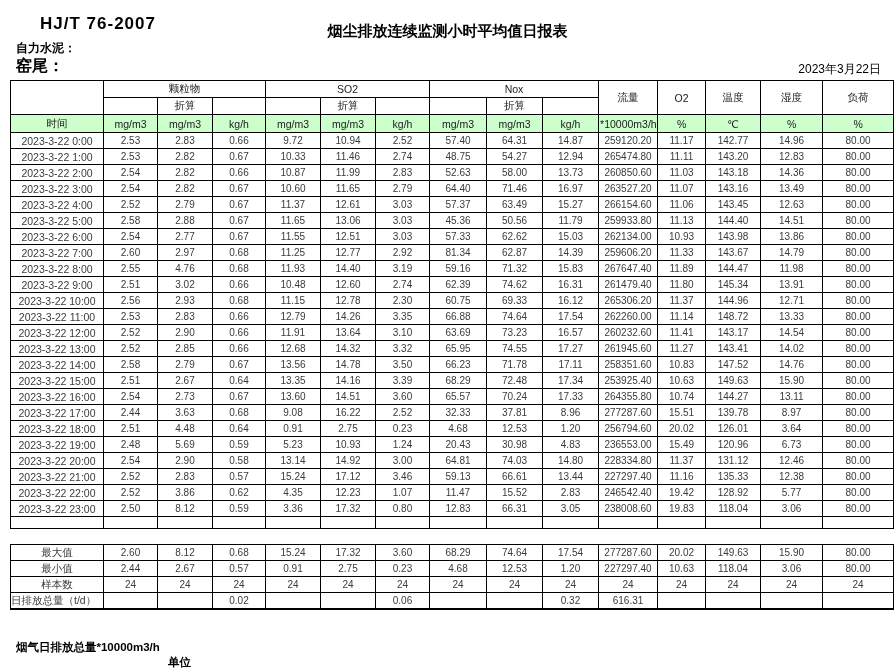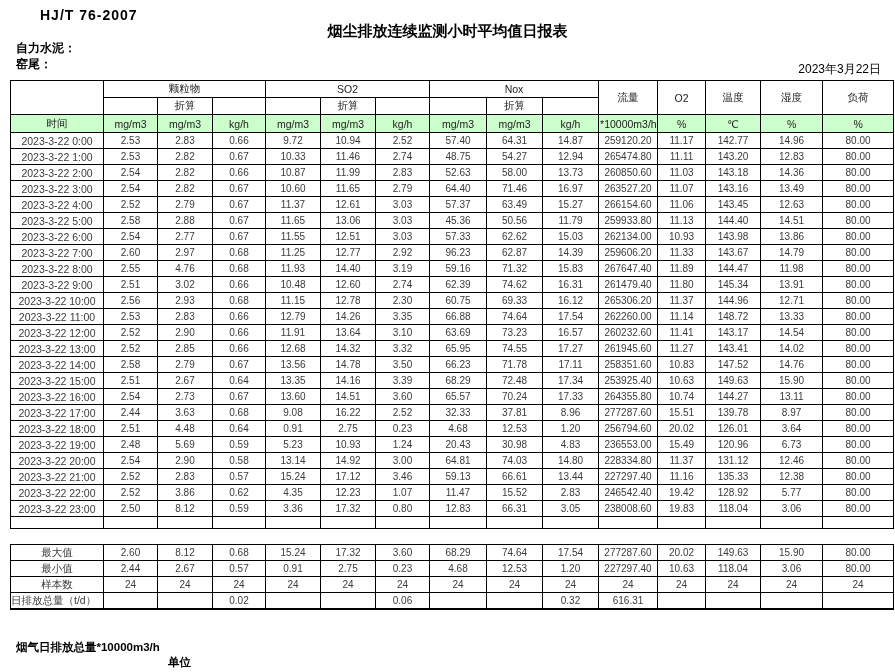--- a/index.html
+++ b/index.html
@@ -1,23 +1,23 @@
 <!DOCTYPE html>
 <html><head>
 <meta charset="utf-8">
 <style>
   html,body{margin:0;padding:0;background:#fff;}
   .page{
     position:relative;width:895px;height:672px;background:#ffffff;
     font-family:"Liberation Sans","DejaVu Sans",sans-serif;color:#000;overflow:hidden;
   }
-  .std-code{position:absolute;top:7px;left:30px;font-size:14px;font-weight:bold;letter-spacing:1px;padding-left:10px;}
+  .std-code{position:absolute;top:14px;left:30px;font-size:17px;font-weight:bold;letter-spacing:1px;padding-left:10px;}
   .report-title{position:absolute;top:22px;left:0;width:100%;text-align:center;font-size:15px;font-weight:bold;}
   .company{position:absolute;top:40px;left:16px;font-size:12px;font-weight:bold;}
-  .site{position:absolute;top:56px;left:16px;font-size:12px;font-weight:bold;}
+  .site{position:absolute;top:56px;left:16px;font-size:16px;font-weight:bold;}
   .report-date{position:absolute;top:61px;right:14px;font-size:12px;margin-left:29px;}
   table{border-collapse:collapse;table-layout:fixed;width:883px;}
   .main-table{position:absolute;top:80px;left:10px;}
   .summary-table{position:absolute;top:544px;left:10px;border-bottom:2px solid #000;}
   td{
     border:1px solid #000;text-align:center;vertical-align:middle;
     font-size:10px;color:#3a3a3a;height:15px;padding:0 1px;
     white-space:nowrap;overflow:hidden;
   }
   thead td{color:#1a1a1a;font-size:10.5px;height:16px;}
@@ -220,21 +220,21 @@
           <td>80.00</td>
         </tr>
         <tr>
           <td class="time">2023-3-22 7:00</td>
           <td>2.60</td>
           <td>2.97</td>
           <td>0.68</td>
           <td>11.25</td>
           <td>12.77</td>
           <td>2.92</td>
-          <td>96.23</td>
+          <td>81.34</td>
           <td>62.87</td>
           <td>14.39</td>
           <td>259606.20</td>
           <td>11.33</td>
           <td>143.67</td>
           <td>14.79</td>
           <td>80.00</td>
         </tr>
         <tr>
           <td class="time">2023-3-22 8:00</td>

